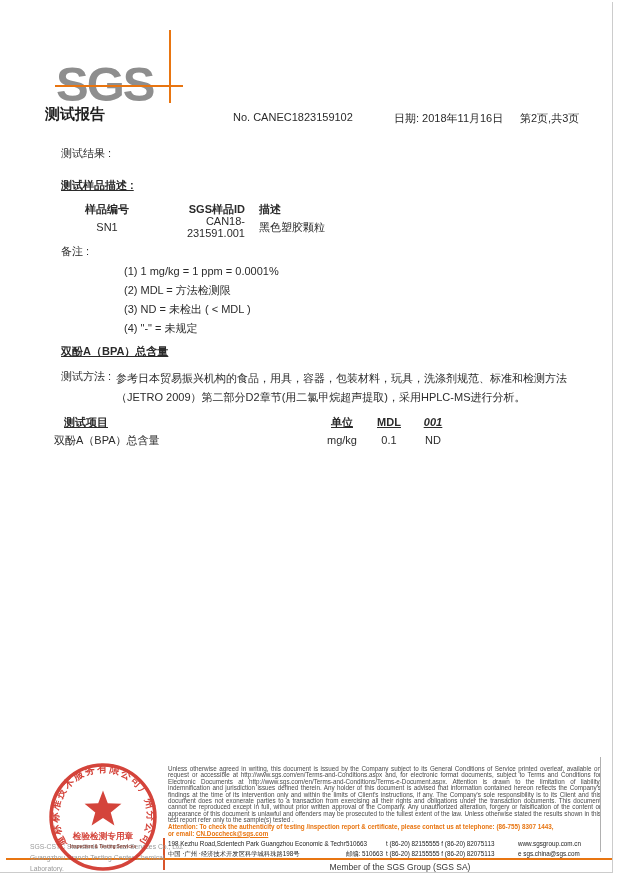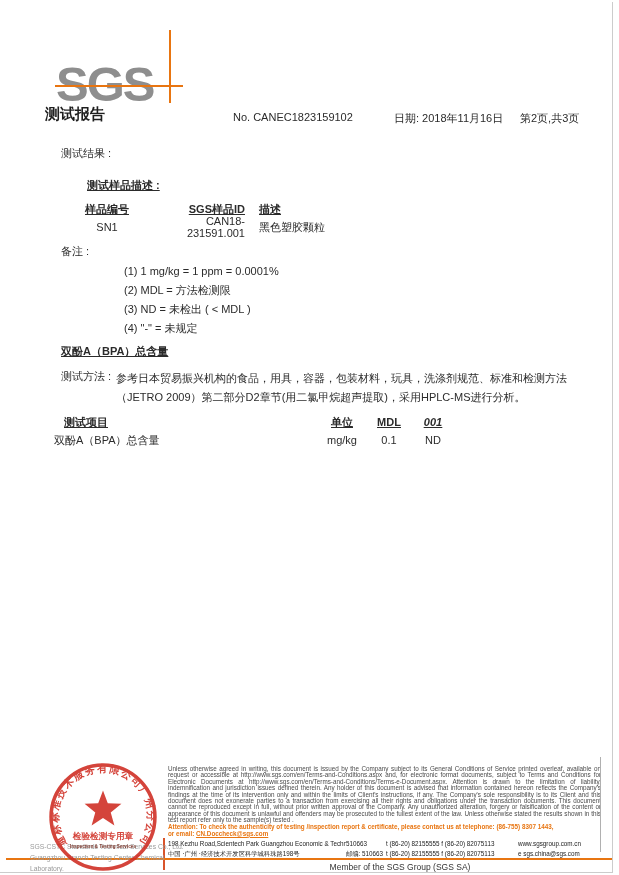--- a/index.html
+++ b/index.html
@@ -12,27 +12,27 @@
   .logo-text{left:56px;top:28px;font-size:49px;font-weight:700;color:#8e8e8e;letter-spacing:-2px;line-height:1;margin-top:32px;}
   .logo-hline{left:55px;top:85px;width:128px;height:2px;background:#e87511;}
   .logo-vline{left:169px;top:30px;width:2px;height:73px;background:#e87511;}
   .report-title{left:45px;top:105px;font-size:15px;font-weight:700;color:#1e1e1e;text-align:center;}
   .report-no{left:217px;top:111px;font-size:11px;}
   .report-date{left:378px;top:111px;font-size:11px;}
   .report-page{left:504px;top:111px;font-size:11px;}
   
   .body-text{font-size:11px;padding-left:16px;}
   .results-label{left:45px;top:146px;}
-  .sample-desc-heading{left:45px;top:178px;font-weight:700;text-decoration:underline;margin-left:26px;}
+  .sample-desc-heading{left:45px;top:178px;font-weight:700;text-decoration:underline;}
   .sample-table{left:45px;top:200px;width:420px;}
   .sample-table .trow{display:flex;height:18px;align-items:center;}
   .sample-table .c1{width:92px;text-align:center;}
   .sample-table .c2{width:92px;text-align:right;}
   .sample-table .c3{margin-left:14px;text-align:left;}
-  .sample-table .hrow{font-weight:700;text-decoration:underline;}
+  .sample-table .hrow{font-weight:700;}
   .notes-label{left:45px;top:244px;}
   .notes{left:108px;top:262px;line-height:19px;}
   .bpa-heading{left:45px;top:344px;font-weight:700;text-decoration:underline;}
   .method-label{left:45px;top:369px;}
   .method-text{left:100px;top:369px;width:468px;line-height:19px;}
   .result-table{left:38px;top:413px;width:402px;}
   .result-table .trow{display:flex;height:18px;align-items:center;}
   .result-table .ci{width:262px;text-align:left;}
   .result-table .cu{width:52px;text-align:center;}
   .result-table .cm{width:42px;text-align:center;}

